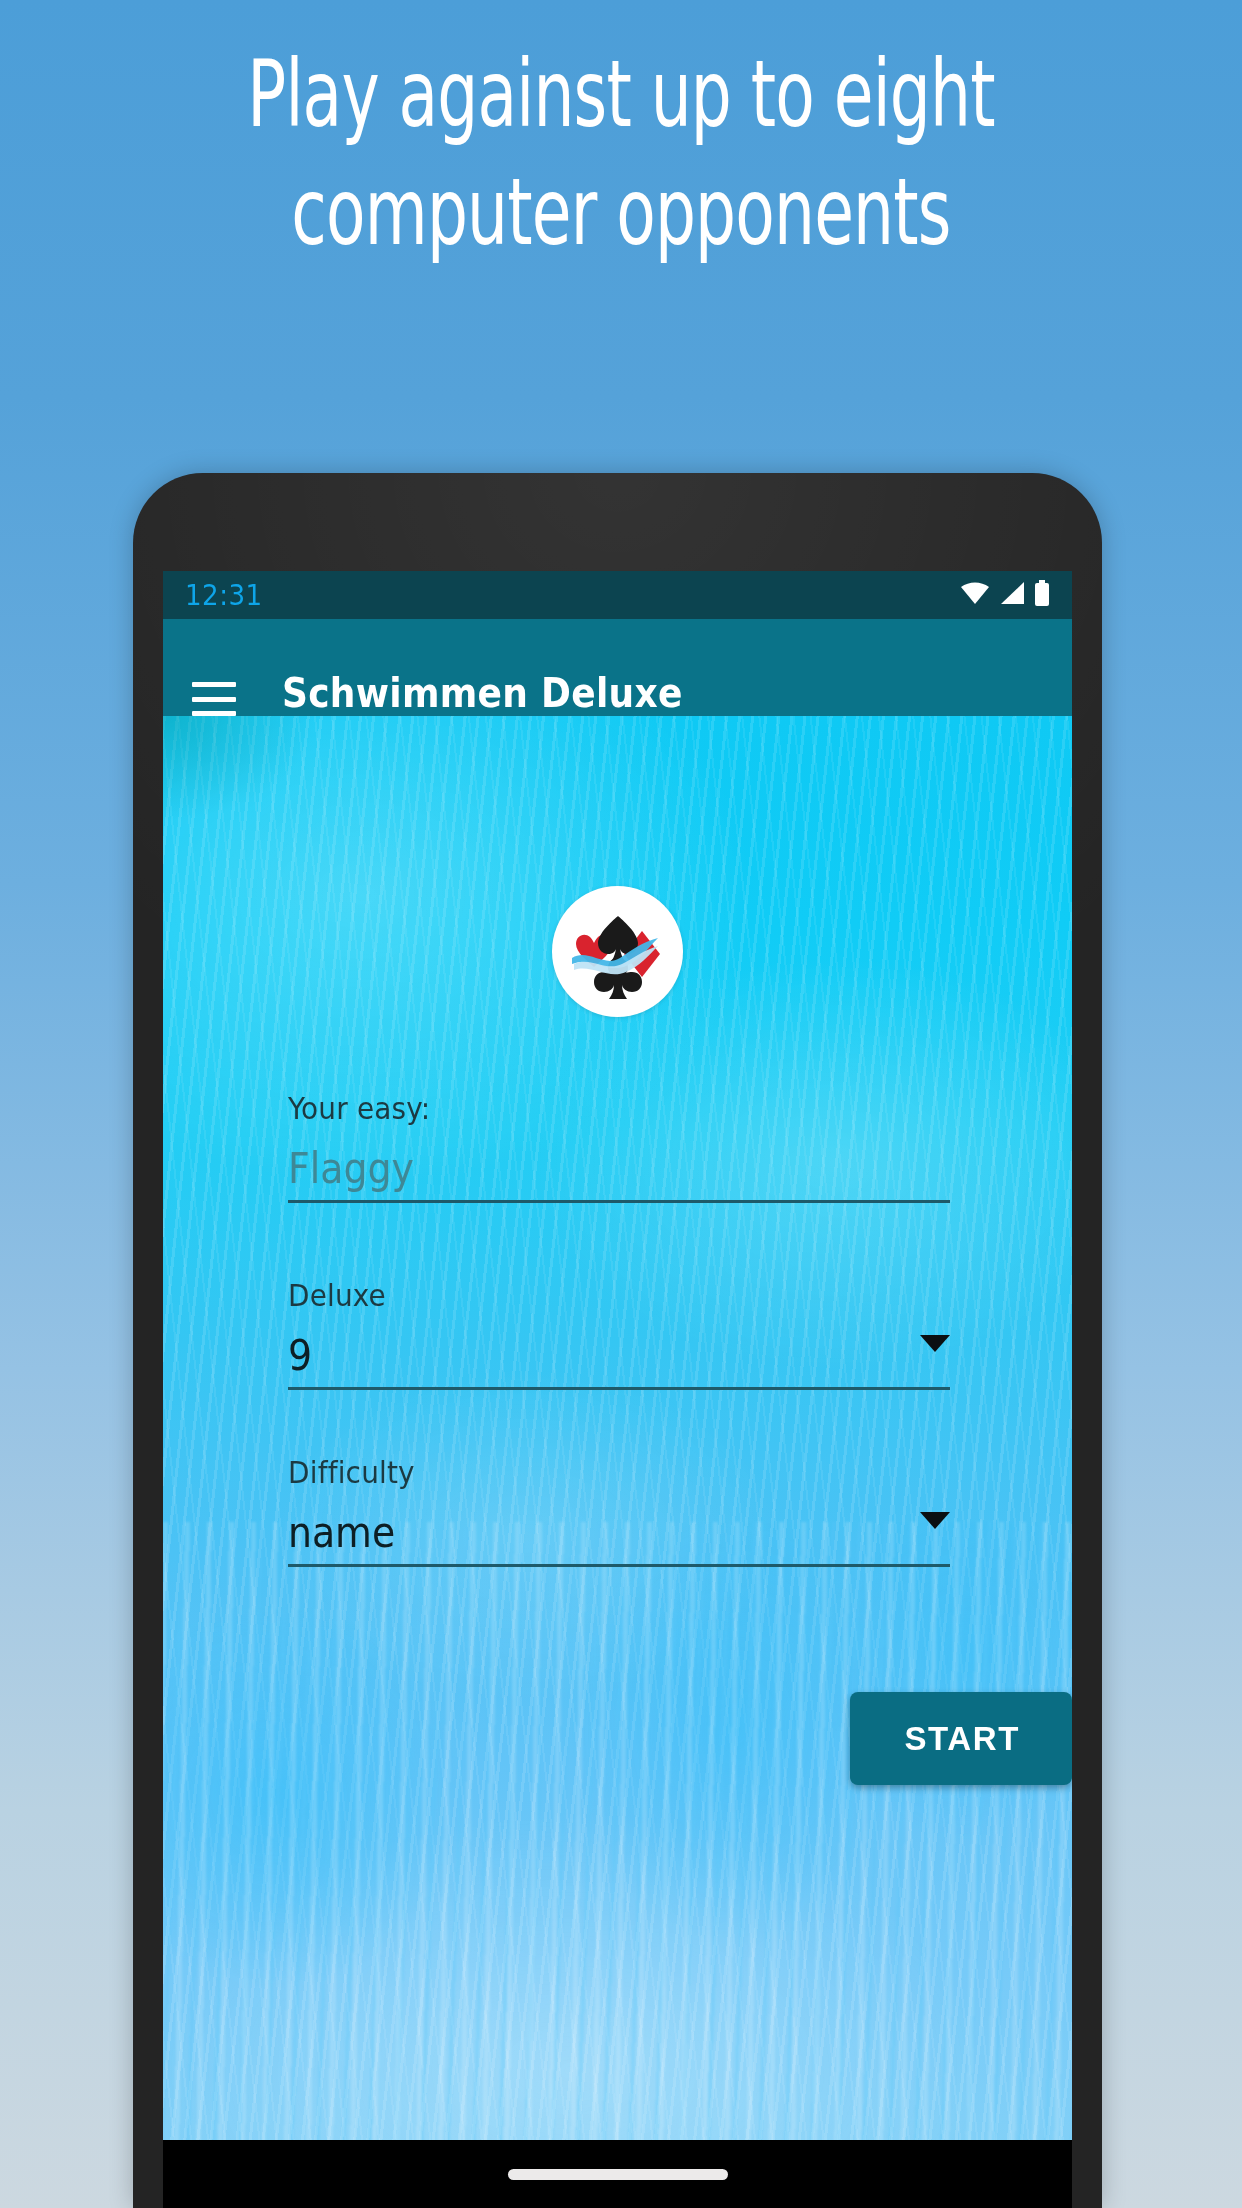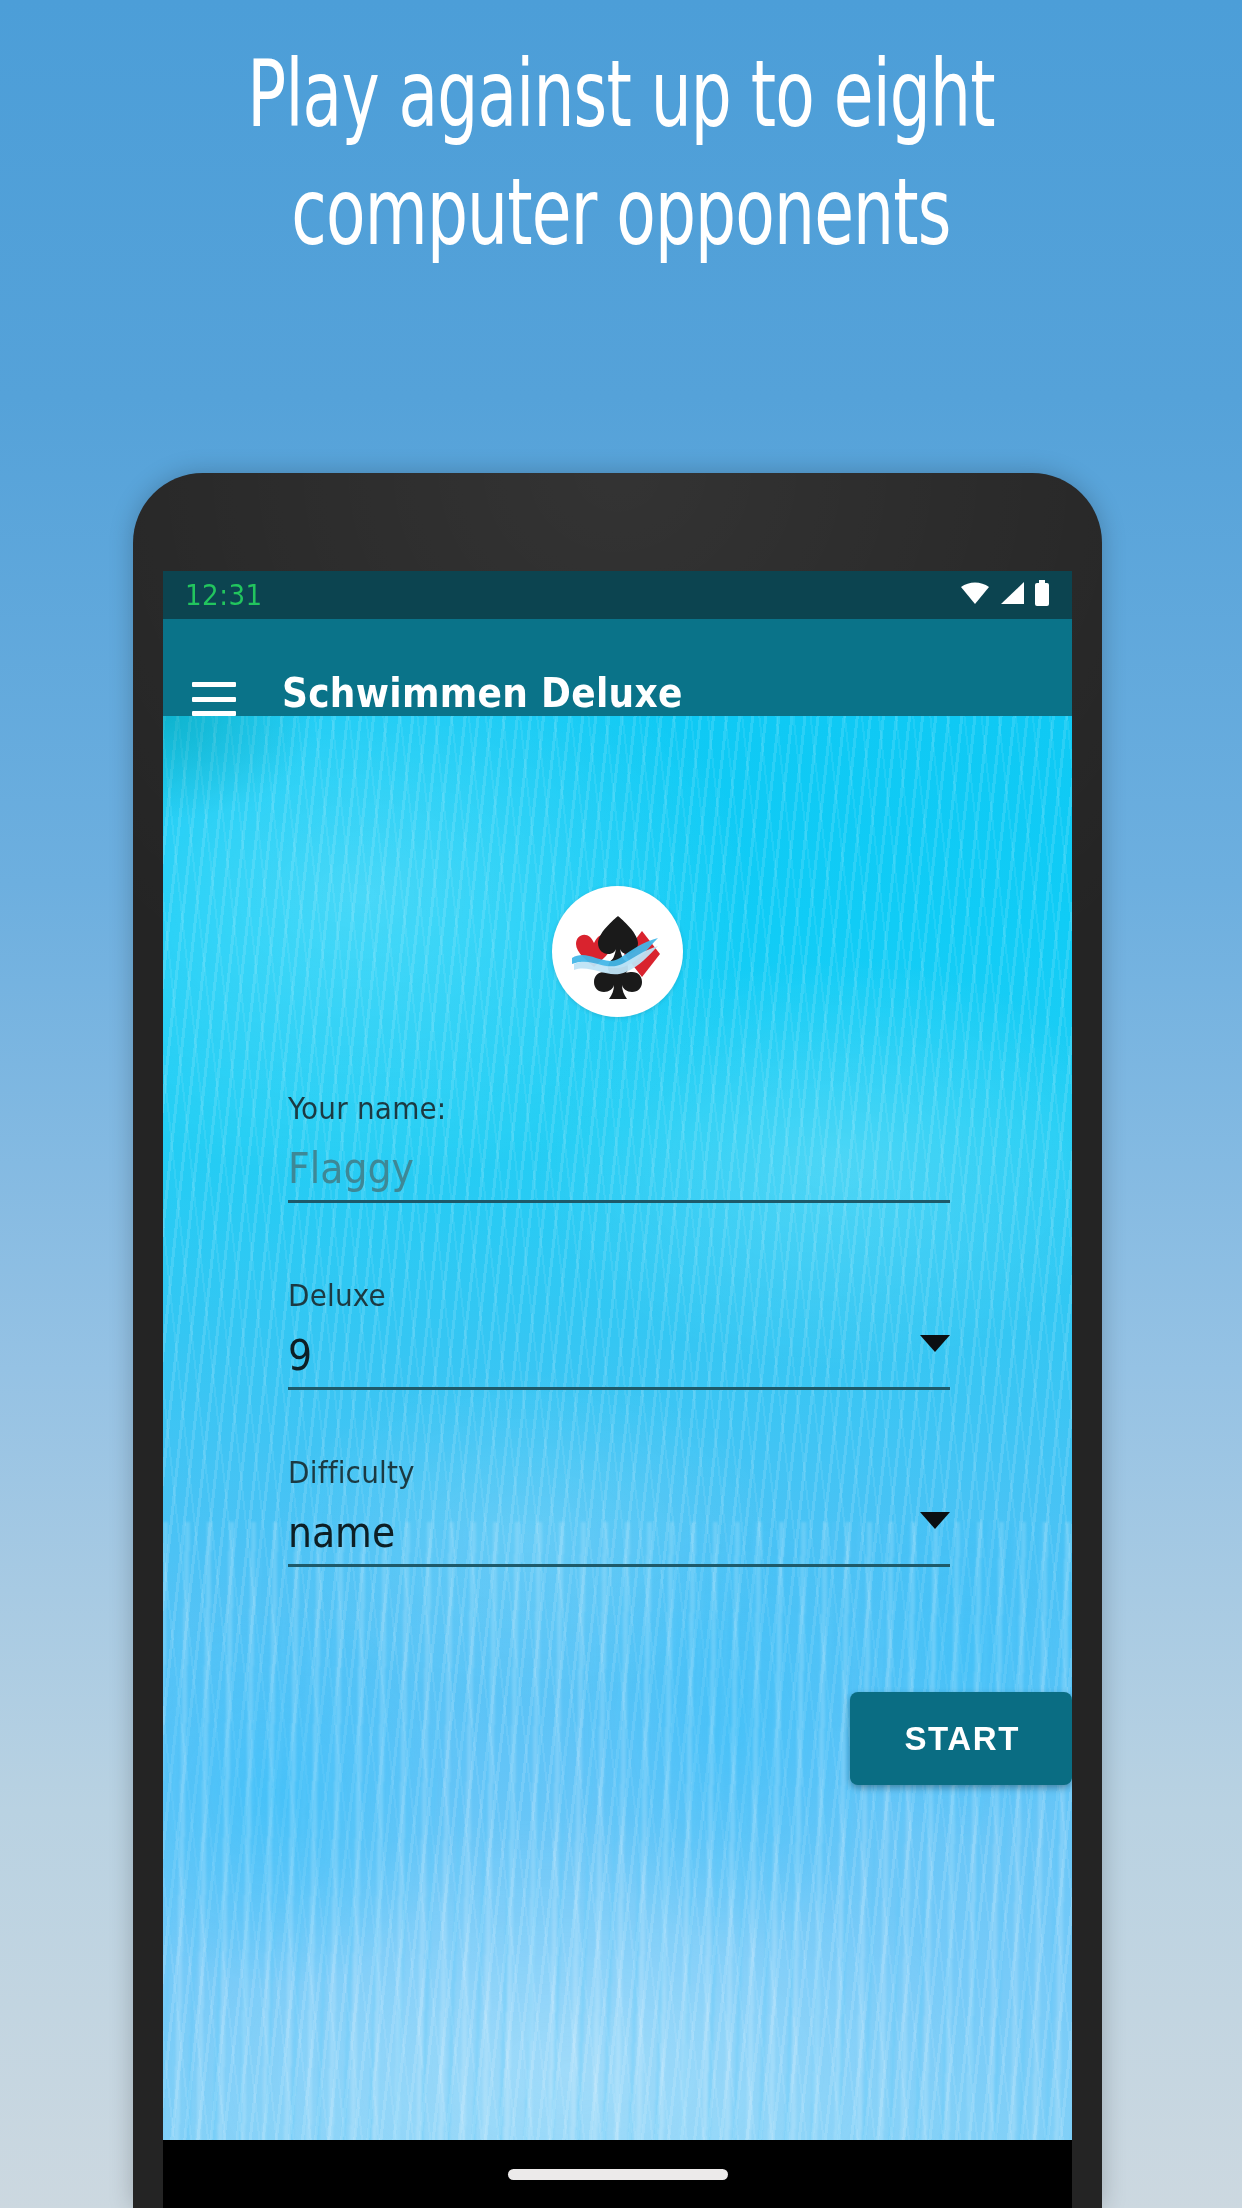--- a/index.html
+++ b/index.html
@@ -44,21 +44,21 @@
   }
 
   
   .statusbar{
     position:relative;height:48px;width:100%;
     background:#0c4450;
     display:flex;align-items:center;
     box-sizing:border-box;padding:0 22px 0 22px;
   }
   .status-time{
-    color:#22c55e;font-size:29px;font-weight:400;
+    color:#0ea5e9;font-size:29px;font-weight:400;
     font-family:"DejaVu Sans Condensed","Liberation Sans Narrow","Liberation Sans",sans-serif;
     letter-spacing:.5px;
   }
   .status-icons{margin-left:auto;display:flex;align-items:center;gap:9px;}
 
   
   .appbar{
     position:relative;height:97px;width:100%;
     background:#0a7389;
     display:flex;align-items:flex-end;
@@ -238,21 +238,21 @@
 
               <path d="M8 60 C24 50,40 70,56 60 C68 52,78 44,94 40 C84 50,76 62,62 68 C44 76,26 58,8 66 Z" fill="#45b7e8" opacity="0.95"></path>
               <path d="M10 66 C26 58,42 74,58 66 C70 60,80 52,94 48 C84 58,76 68,62 74 C44 82,28 66,10 72 Z" fill="#bfe4f5" opacity="0.95"></path>
             </svg>
           </div>
         </div>
 
         <div class="form">
 
           <div class="field">
-            <div class="field-label">Your name:</div>
+            <div class="field-label">Your easy:</div>
             <div class="field-row">
               <div class="field-value placeholder">Flaggy</div>
             </div>
           </div>
 
           <div class="gap-a"></div>
 
           <div class="field">
             <div class="field-label">Deluxe</div>
             <div class="field-row">

